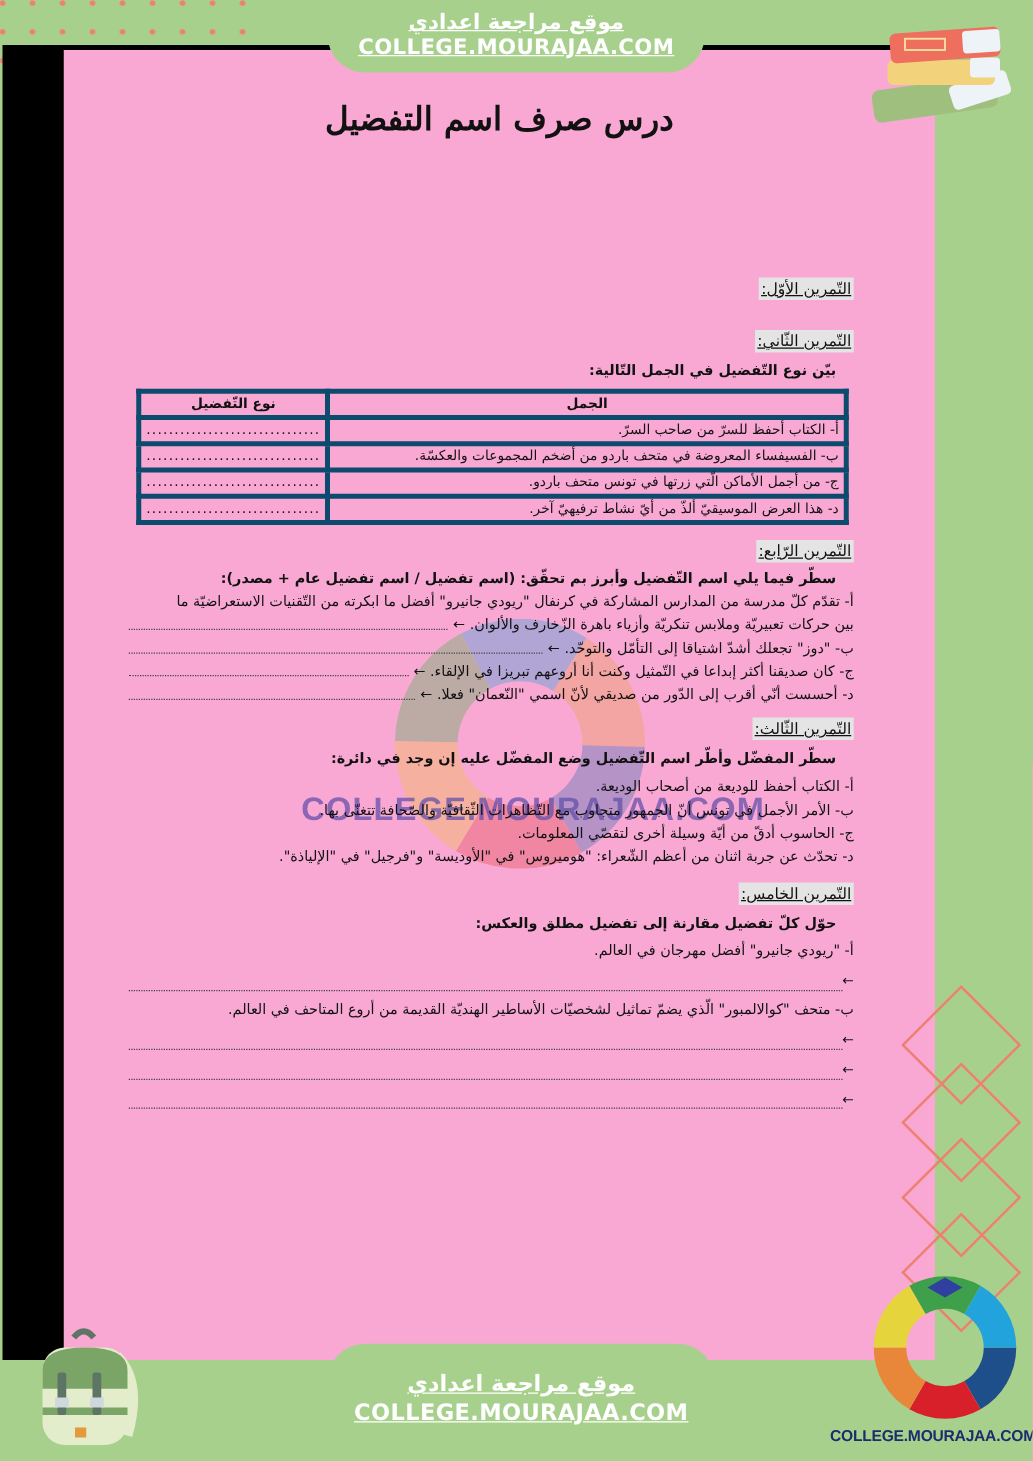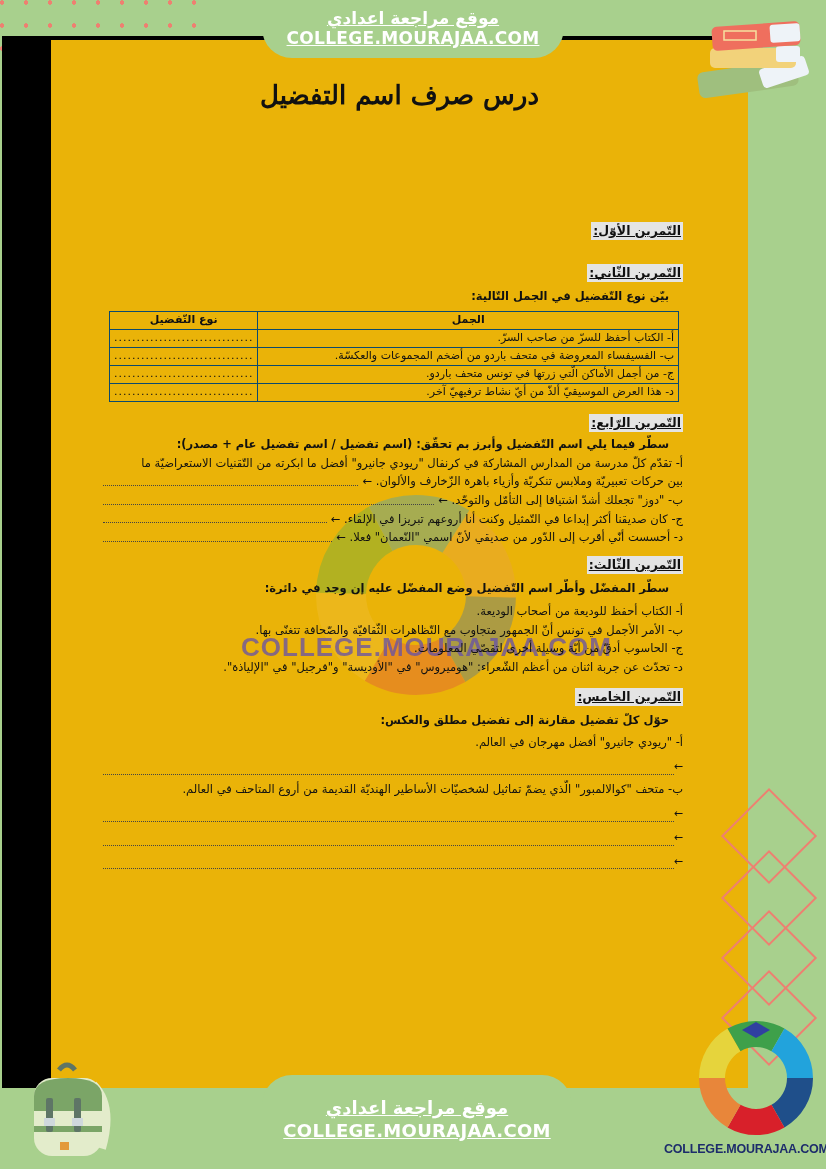--- a/index.html
+++ b/index.html
@@ -7,48 +7,48 @@
     width:826px; height:1169px; position:relative; overflow:hidden;
     background:#a8d08d;
     font-family: "DejaVu Sans", sans-serif;
   }
   
   .dots { position:absolute; left:0; top:0; width:200px; height:55px;
     background-image: radial-gradient(circle, #ee8071 2px, transparent 2.5px);
     background-size:24px 23px; background-position:-10px -9px; }
   
   .page-shadow { position:absolute; left:2px; top:36px; width:746px; height:1052px; background:#000; }
-  .page { position:absolute; left:51px; top:40px; width:697px; height:1048px; background:#eab308; overflow:hidden; }
+  .page { position:absolute; left:51px; top:40px; width:697px; height:1048px; background:#f9a8d4; overflow:hidden; }
 
   
   .tab { position:absolute; background:#a8d08d; border-radius:26px; text-align:center; color:#fff; }
   .tab-top { left:262px; top:-20px; width:302px; height:78px; border-radius:0 0 30px 30px; }
   .tab-bottom { left:262px; top:1075px; width:310px; height:100px; border-radius:30px 30px 0 0; }
   .tab .ar { font-size:17px; font-weight:bold; text-decoration:underline; direction:rtl; display:block; }
   .tab .en { font-size:17px; font-weight:bold; text-decoration:underline; letter-spacing:0.3px; display:block; }
   .tab-top .ar { margin-top:28px; }
   .tab-bottom .ar { margin-top:22px; font-size:18px; }
   .tab-bottom .en { font-size:18px; margin-top:2px; }
 
   .title { position:absolute; left:0; width:697px; top:40px; text-align:center; font-family:"DejaVu Serif", serif;
     font-size:26px; font-weight:bold; direction:rtl; color:#111; letter-spacing:1px; }
 
   .content { position:absolute; left:52px; top:178px; width:580px; direction:rtl; color:#111; font-size:11.5px; line-height:1.45; }
-  .ex-head { display:inline-block; font-weight:bold; text-decoration:underline; background:#e4e4e4; padding:0 2px; font-size:12.5px; margin-top:4px; }
+  .ex-head { display:inline-block; font-weight:normal; text-decoration:underline; background:#e4e4e4; padding:0 2px; font-size:12.5px; margin-top:4px; }
   .instr { font-weight:bold; margin:6px 14px 6px 0; font-size:11.5px; }
   .para { margin:4px 6px 4px 0; text-align:justify; }
   .line { margin:2px 0; white-space:nowrap; }
   .fill { margin:2px 0; white-space:nowrap; display:flex; justify-content:space-between; }
   .fill .dots-line { flex:1; border-bottom:1px dotted #444; margin:0 4px 4px 0; }
   .ans-line { display:flex; align-items:flex-end; margin:8px 0 6px 0; }
   .ans-line .dl { flex:1; border-bottom:1px dotted #444; height:8px; }
   .ans-line .arr { font-size:11px; }
 
   table.t { width:570px; border-collapse:collapse; margin:6px 4px 4px 0; font-size:11px; }
-  table.t td, table.t th { border:1px solid #0c4a6e; padding:0 4px; height:17px; }
+  table.t td, table.t th { border:4px solid #0c4a6e; padding:0 4px; height:17px; }
   table.t th { font-weight:bold; text-align:center; }
   table.t td.ans { width:120px; text-align:center; letter-spacing:1px; }
 
   .watermark-text { position:absolute; left:190px; top:592px; font-size:26px; font-weight:bold; color:rgba(100,80,170,0.75);
     font-family:"Liberation Sans", sans-serif; letter-spacing:1px; }
   .wm-circle { position:absolute; left:265px; top:455px; width:200px; height:200px; opacity:0.35; }
 
   
   .chevron { position:absolute; left:735px; width:64px; height:64px; border:2px solid #ee8071; transform:rotate(45deg); }
   .logo { position:absolute; left:696px; top:1018px; width:120px; height:120px; }

